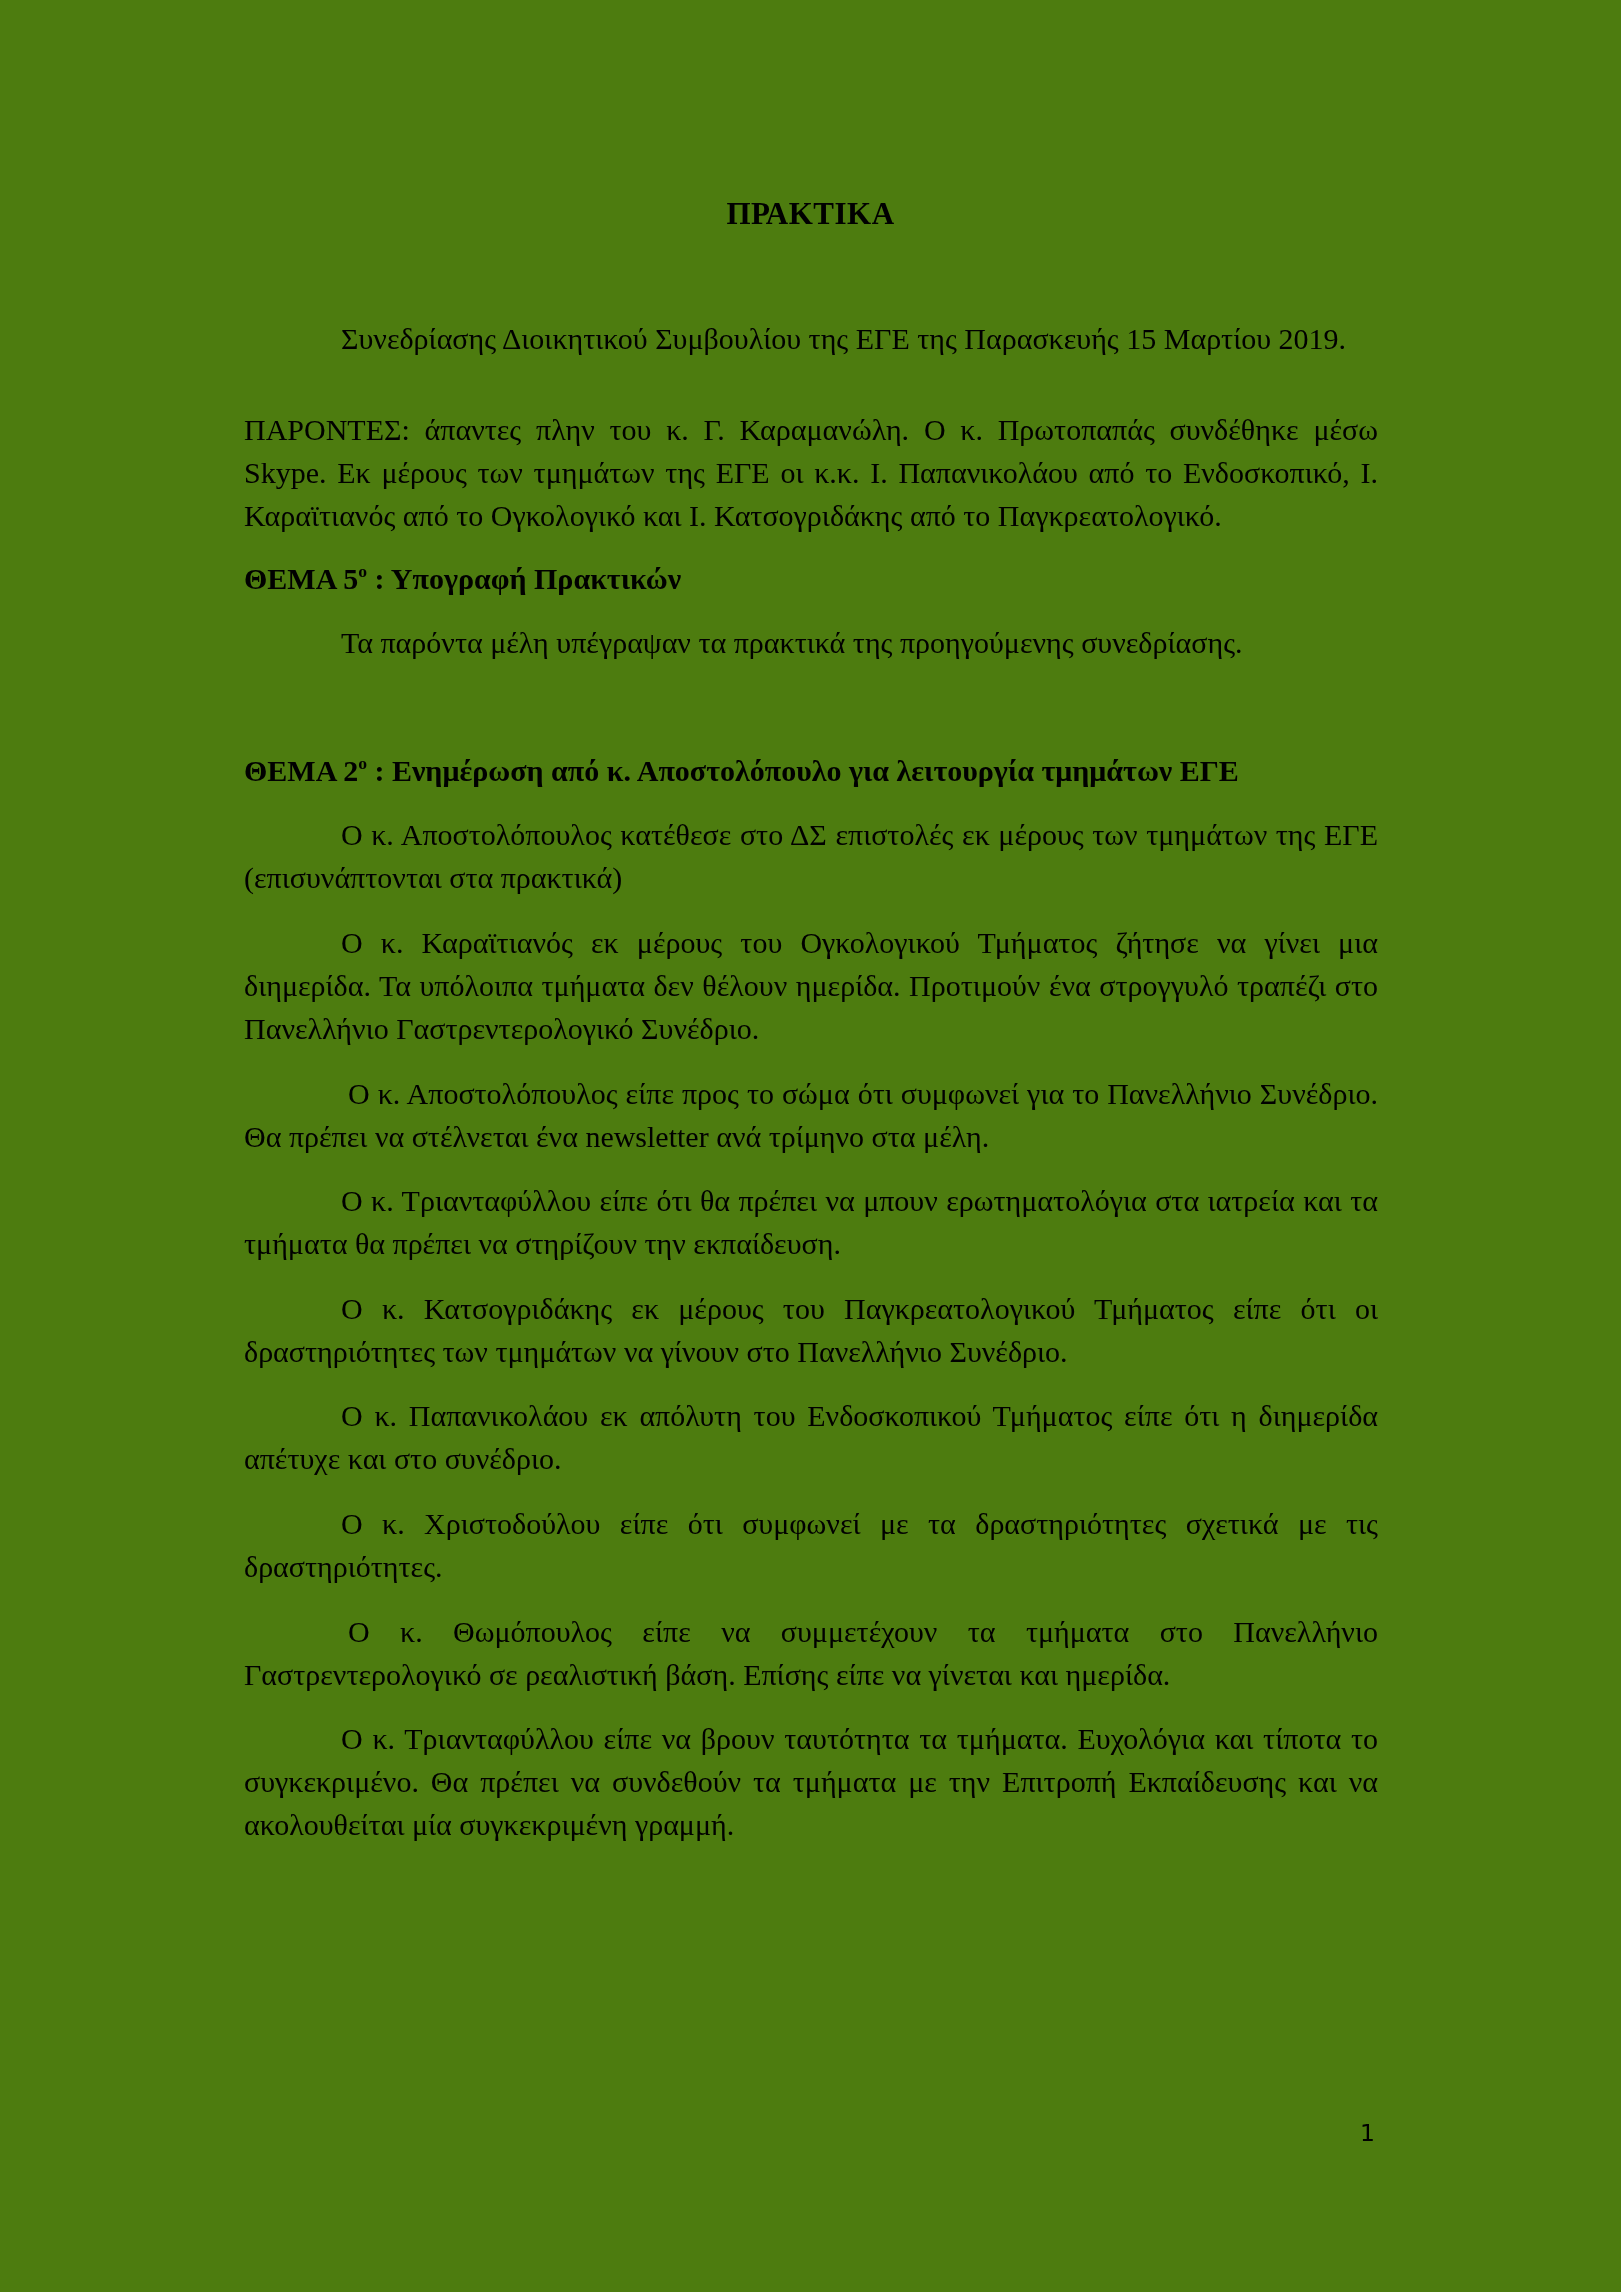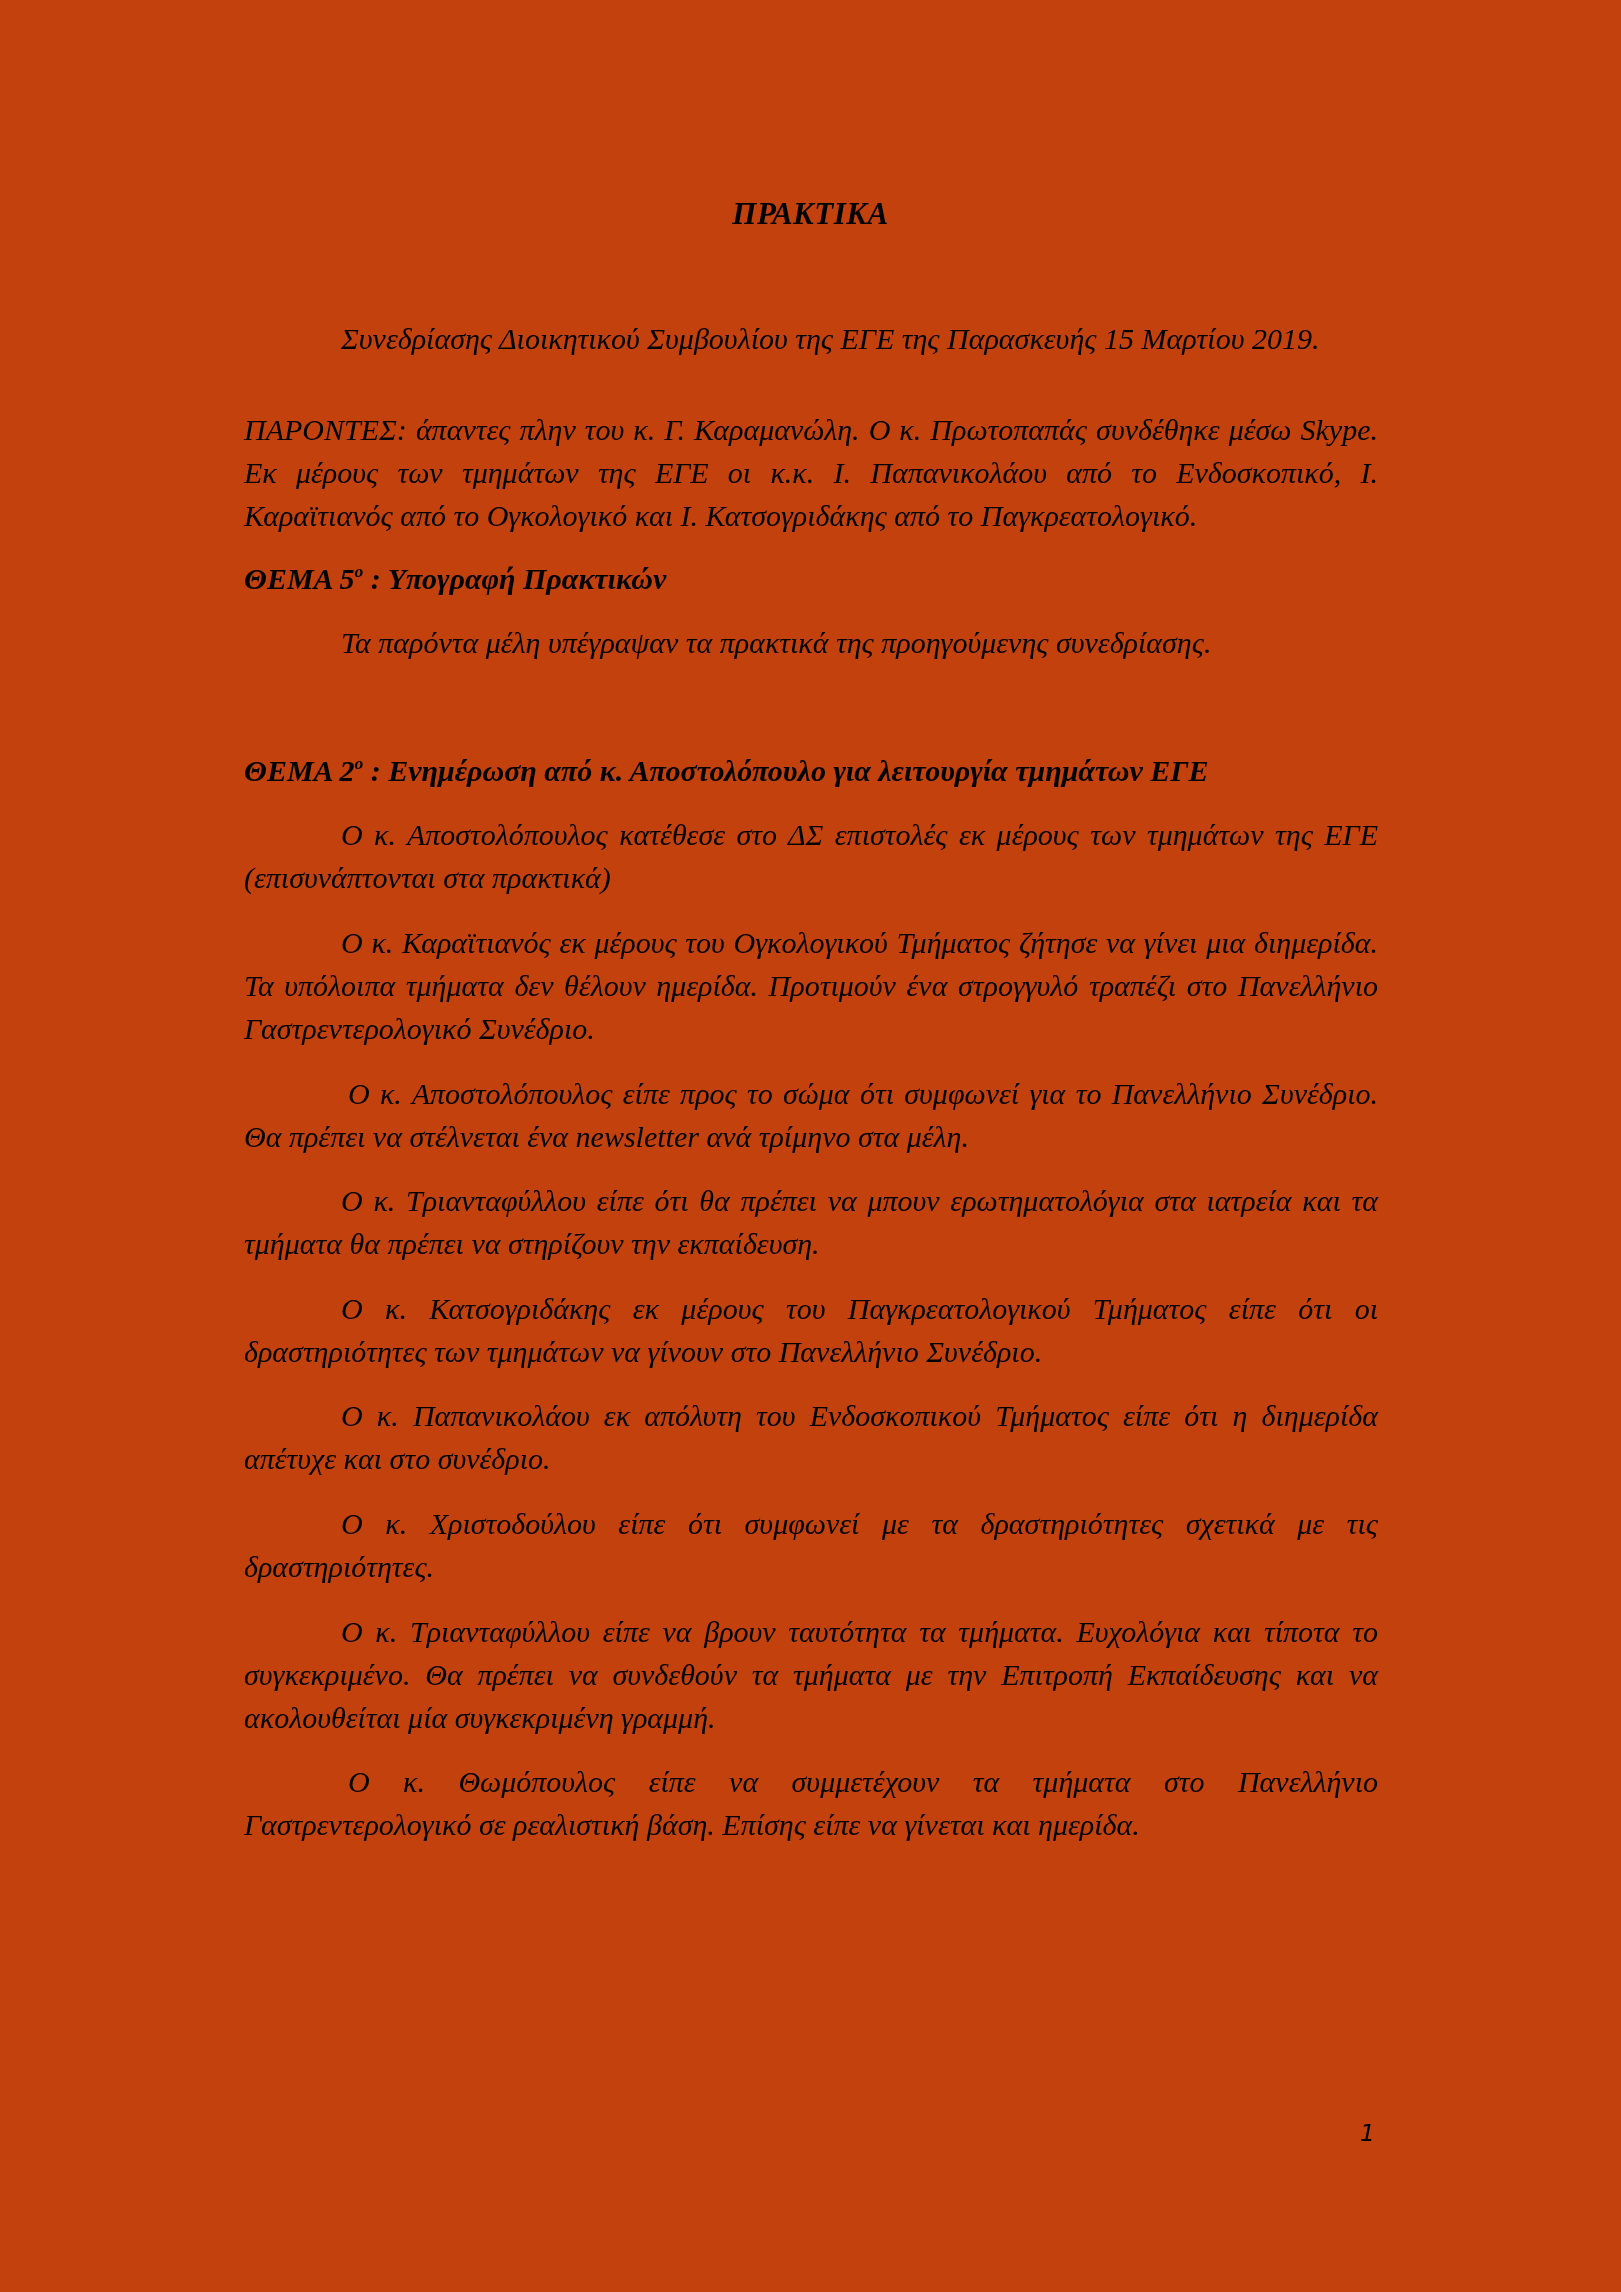--- a/index.html
+++ b/index.html
@@ -13,22 +13,21 @@
       position: relative;
       overflow: hidden;
       font-family: "Liberation Serif", "DejaVu Serif", serif;
       color: #000000;
     }
     .page {
       position: absolute;
       left: 0; top: 0;
       width: 1621px;
       height: 2293px;
-      background: #c2410c;
-      font-style: italic;
+      background: #4d7c0f;
     }
     .title {
       position: absolute;
       top: 192px;
       left: 0;
       width: 1621px;
       text-align: center;
       font-weight: bold;
       font-size: 31px;
       line-height: 43px;
@@ -91,21 +90,21 @@
 
     <div class="heading"><span>ΘΕΜΑ 2</span><sup>ο</sup><span> : Ενημέρωση από κ. Αποστολόπουλο για λειτουργία τμημάτων ΕΓΕ</span></div>
 
     <p class="p indent">Ο κ. Αποστολόπουλος κατέθεσε στο ΔΣ επιστολές εκ μέρους των τμημάτων της ΕΓΕ (επισυνάπτονται στα πρακτικά)</p>
     <p class="p indent">Ο κ. Καραϊτιανός εκ μέρους του Ογκολογικού Τμήματος ζήτησε να γίνει μια διημερίδα. Τα υπόλοιπα τμήματα δεν θέλουν ημερίδα. Προτιμούν ένα στρογγυλό τραπέζι στο Πανελλήνιο Γαστρεντερολογικό Συνέδριο.</p>
     <p class="p indent-more">Ο κ. Αποστολόπουλος είπε προς το σώμα ότι συμφωνεί για το Πανελλήνιο Συνέδριο. Θα πρέπει να στέλνεται ένα newsletter  ανά τρίμηνο στα μέλη.</p>
     <p class="p indent">Ο κ. Τριανταφύλλου είπε ότι θα πρέπει να μπουν ερωτηματολόγια στα ιατρεία και τα τμήματα θα πρέπει να στηρίζουν την εκπαίδευση.</p>
     <p class="p indent">Ο κ. Κατσογριδάκης εκ μέρους του Παγκρεατολογικού Τμήματος είπε ότι οι δραστηριότητες των τμημάτων να γίνουν στο Πανελλήνιο Συνέδριο.</p>
     <p class="p indent">Ο κ. Παπανικολάου εκ απόλυτη του Ενδοσκοπικού Τμήματος είπε ότι η διημερίδα απέτυχε και στο συνέδριο.</p>
     <p class="p indent">Ο κ. Χριστοδούλου είπε ότι συμφωνεί με τα δραστηριότητες σχετικά με τις δραστηριότητες.</p>
+    <p class="p indent-more">Ο κ. Θωμόπουλος είπε να συμμετέχουν τα τμήματα στο Πανελλήνιο Γαστρεντερολογικό σε ρεαλιστική βάση. Επίσης είπε να γίνεται και ημερίδα.</p>
     <p class="p indent">Ο κ. Τριανταφύλλου είπε να βρουν ταυτότητα τα τμήματα. Ευχολόγια και τίποτα το συγκεκριμένο. Θα πρέπει να συνδεθούν τα τμήματα με την Επιτροπή Εκπαίδευσης και να ακολουθείται μία συγκεκριμένη γραμμή.</p>
-    <p class="p indent-more">Ο κ. Θωμόπουλος είπε να συμμετέχουν τα τμήματα στο Πανελλήνιο Γαστρεντερολογικό σε ρεαλιστική βάση. Επίσης είπε να γίνεται και ημερίδα.</p>
 
   </div>
 
   <div class="page-number">1</div>
 
 </div>
 
 
 </body></html>

